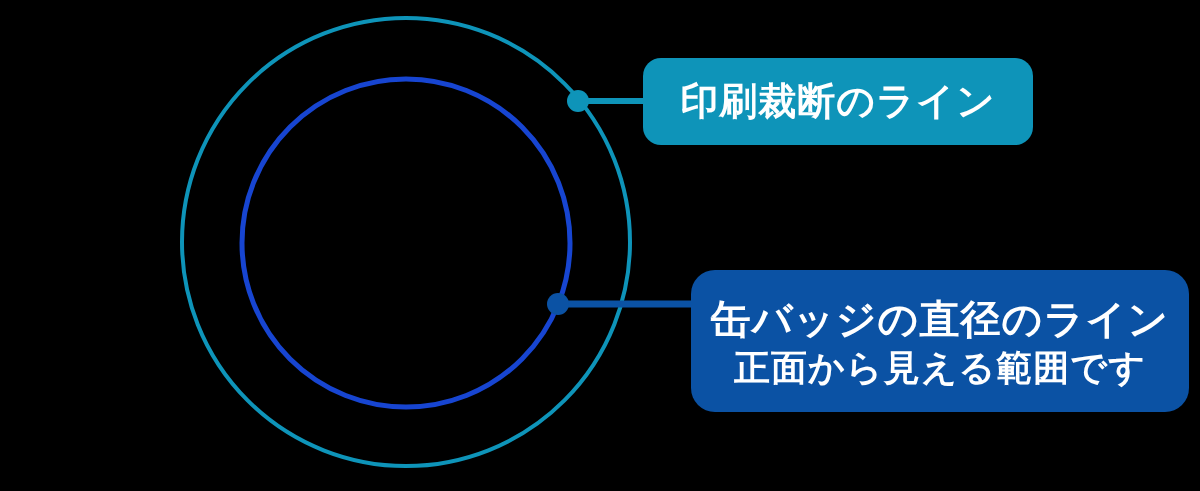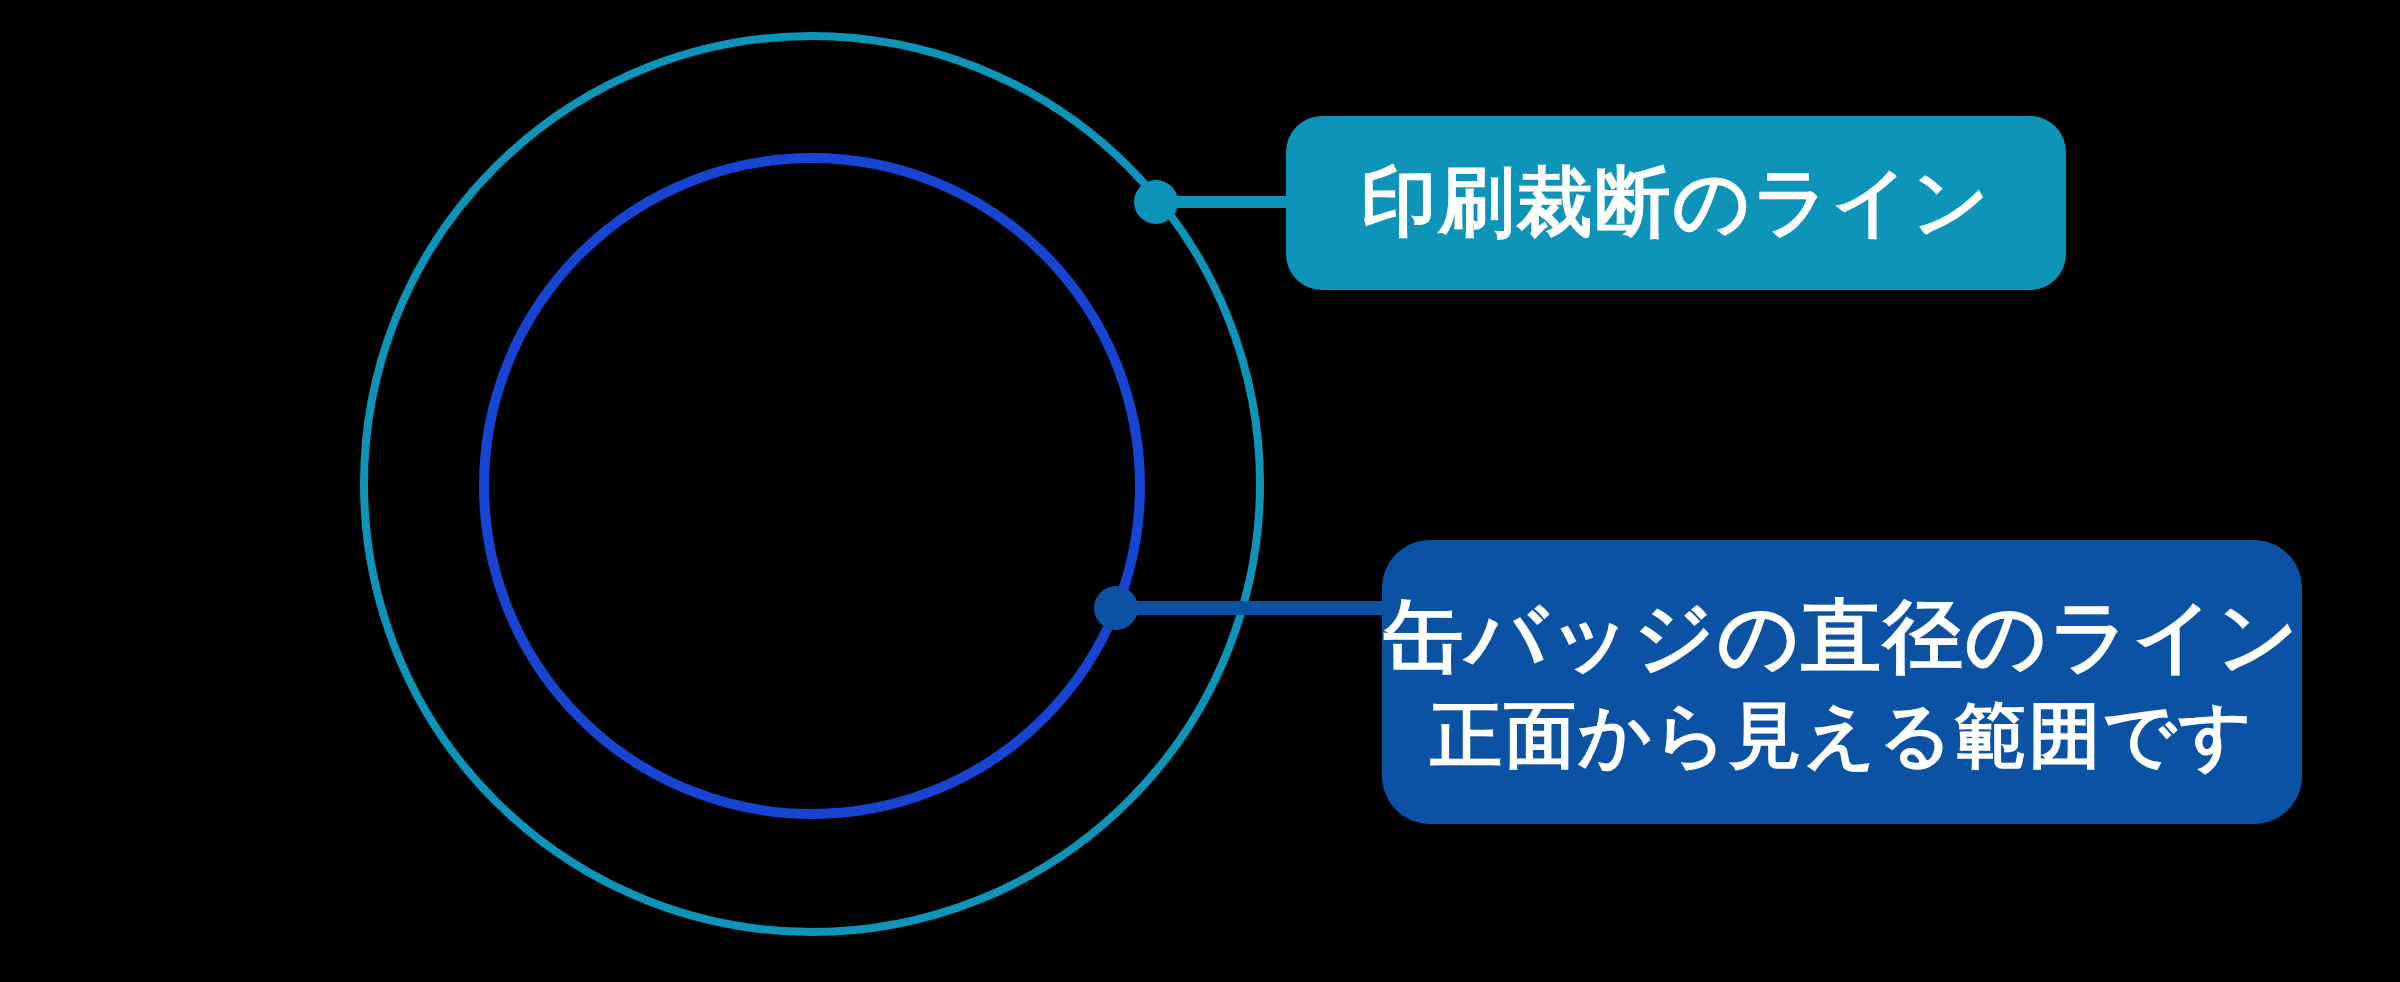--- a/index.html
+++ b/index.html
@@ -38,21 +38,21 @@
     top: 58px;
     width: 390px;
     height: 87px;
     border-radius: 18px;
     font-size: 38px;
     letter-spacing: 1px;
   }
   #diameter-callout {
     left: 691px;
     top: 270px;
-    width: 460px;
+    width: 498px;
     height: 142px;
     border-radius: 24px;
     gap: 7px;
     padding-top: 2px;
   }
   .callout-title {
     font-size: 40px;
     letter-spacing: 1px;
     line-height: 1.1;
   }

